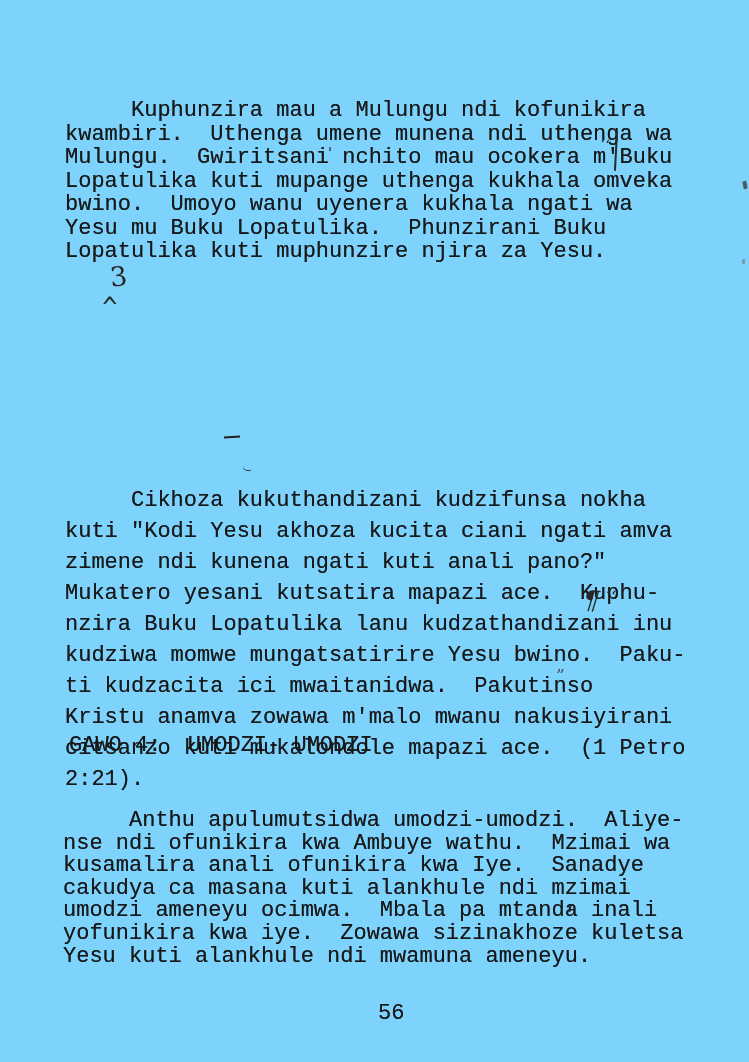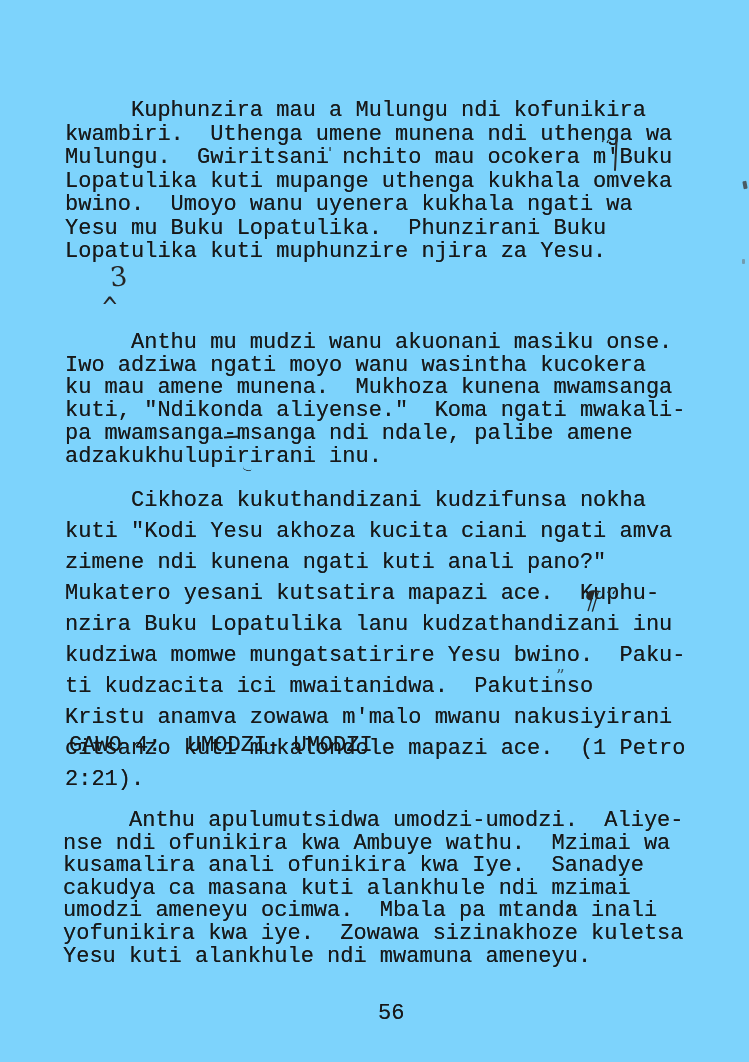--- a/index.html
+++ b/index.html
@@ -80,26 +80,20 @@
 
   <pre class="typed para1">     Kuphunzira mau a Mulungu ndi kofunikira
 kwambiri.  Uthenga umene munena ndi uthenga wa
 Mulungu.  Gwiritsani nchito mau ocokera m'Buku
 Lopatulika kuti mupange uthenga kukhala omveka
 bwino.  Umoyo wanu uyenera kukhala ngati wa
 Yesu mu Buku Lopatulika.  Phunzirani Buku
 Lopatulika kuti muphunzire njira za Yesu.</pre>
 
 
-  <pre class="typed para2">     Anthu mu mudzi wanu akuonani masiku onse.
-Iwo adziwa ngati moyo wanu wasintha kucokera
-ku mau amene munena.  Mukhoza kunena mwamsanga
-kuti, "Ndikonda aliyense."  Koma ngati mwakali-
-pa mwamsanga-msanga ndi ndale, palibe amene
-adzakukhulupirirani inu.</pre>
 
   <pre class="typed para3">     Cikhoza kukuthandizani kudzifunsa nokha
 kuti "Kodi Yesu akhoza kucita ciani ngati amva
 zimene ndi kunena ngati kuti anali pano?"
 Mukatero yesani kutsatira mapazi ace.  Kuphu-
 nzira Buku Lopatulika lanu kudzathandizani inu
 kudziwa momwe mungatsatirire Yesu bwino.  Paku-
 ti kudzacita ici mwaitanidwa.  Pakutinso
 Kristu anamva zowawa m'malo mwanu nakusiyirani
 citsanzo kuti mukalondole mapazi ace.  (1 Petro

